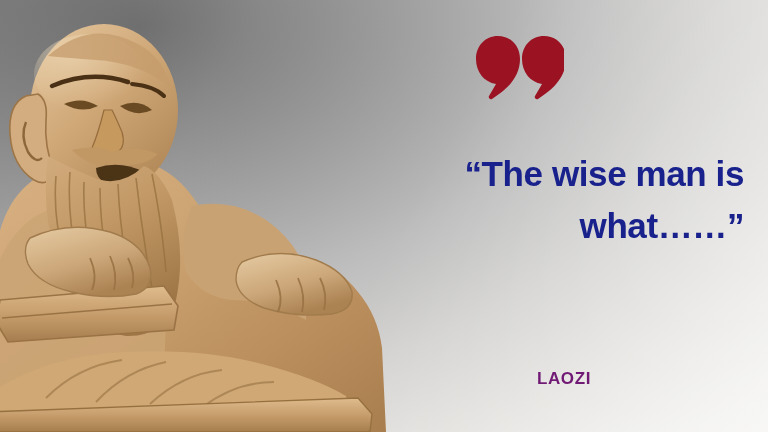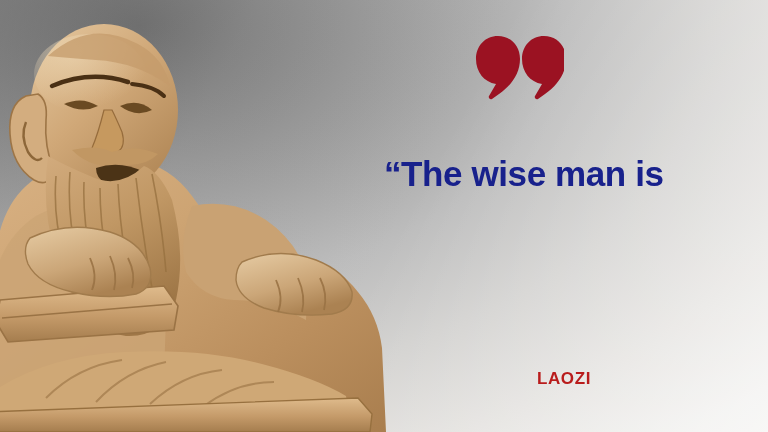--- a/index.html
+++ b/index.html
@@ -58,21 +58,21 @@
     height: 72px;
   }
   .quote-mark svg { display: block; width: 100%; height: 100%; }
 
   
   .quote-block {
     position: absolute;
     left: 384px;
     top: 148px;
     width: 360px;
-    text-align: left;
+    text-align: right;
   }
   .quote-line {
     font-family: "Liberation Sans Narrow", "Liberation Sans", sans-serif;
     font-weight: 700;
     font-size: 35px;
     line-height: 52px;
     letter-spacing: -0.4px;
     color: #18218c;
     white-space: nowrap;
   }
@@ -81,21 +81,21 @@
   .attribution {
     position: absolute;
     left: 384px;
     top: 369px;
     width: 360px;
     text-align: center;
     font-family: "Liberation Sans", sans-serif;
     font-weight: 700;
     font-size: 17px;
     letter-spacing: 0.6px;
-    color: #b91c1c;
+    color: #701a75;
   }
 </style>
 </head>
 <body>
 
 <div class="card">
 
   <div class="bg-base"></div>
   <div class="bg-sheen"></div>
 
@@ -218,17 +218,18 @@
         <path d="M24 2 C37 2 46 12 46 25 C46 39 38 51 25 60 L18 65
                  C16 66 14 64 15 62 L22 50 C10 48 2 38 2 25 C2 12 11 2 24 2 Z"></path>
         <path d="M70 2 C83 2 92 12 92 25 C92 39 84 51 71 60 L64 65
                  C62 66 60 64 61 62 L68 50 C56 48 48 38 48 25 C48 12 57 2 70 2 Z"></path>
       </g>
     </svg>
   </div>
 
   <div class="quote-block">
     <div class="quote-line">“The wise man is</div>
+    <div class="quote-line">what……”</div>
   </div>
 
   <div class="attribution">LAOZI</div>
 
 </div>
 
 </body></html>

